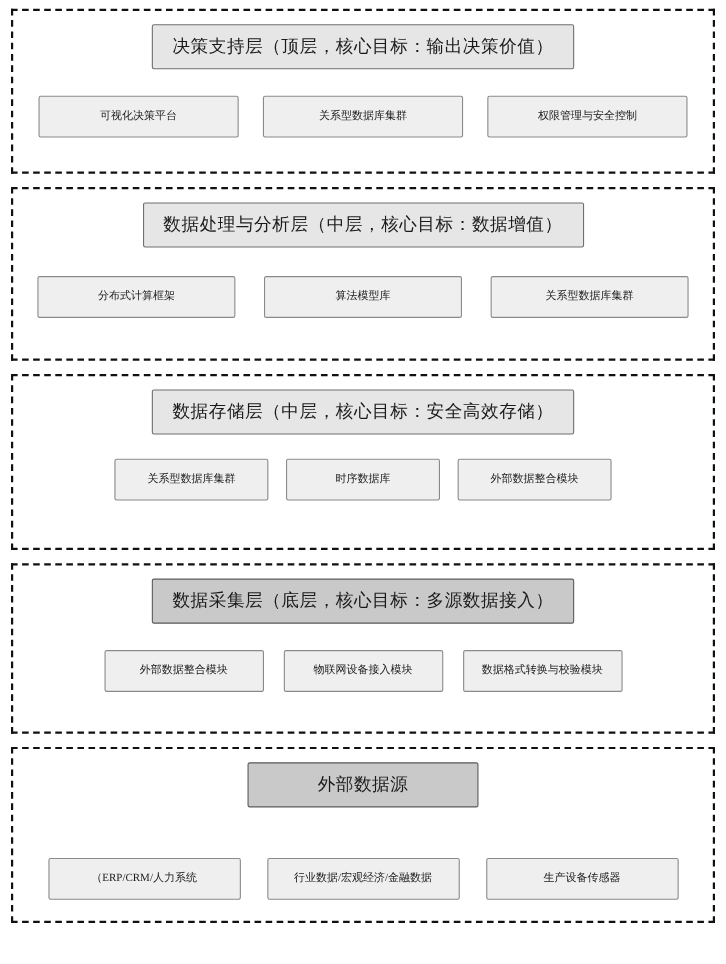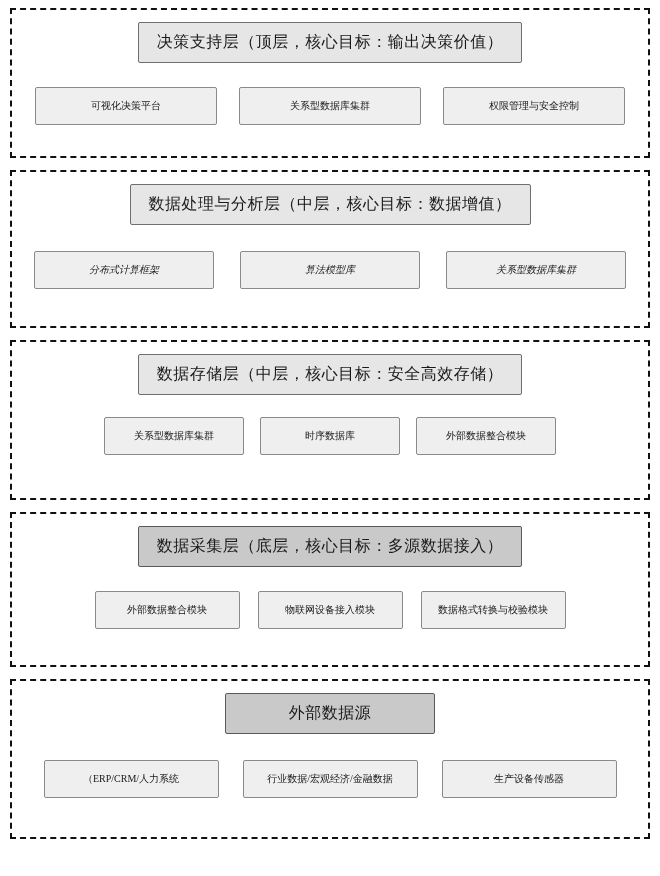--- a/index.html
+++ b/index.html
@@ -68,33 +68,33 @@
     display: flex;
     align-items: center;
     justify-content: center;
     flex: 1 1 0;
     min-height: 38px;
   }
   
   .layer-1 .modules { gap: 22px; margin-top: 24px; }
   .layer-1 .module { max-width: 182px; }
   .layer-2 .modules { gap: 26px; margin-top: 26px; }
-  .layer-2 .module { max-width: 180px; font-style: italic; }
+  .layer-2 .module { max-width: 180px; }
   .layer-3 .modules { gap: 16px; margin-top: 22px; }
   .layer-3 .module { max-width: 140px; }
   .layer-4 .modules { gap: 18px; margin-top: 24px; }
   .layer-4 .module { max-width: 145px; }
   .layer-5 .layer-title { min-width: 210px; }
   .layer-5 .modules { gap: 24px; margin-top: 26px; }
   .layer-5 .module { max-width: 175px; }
   .layer-1 { height: 150px; }
   .layer-2 { height: 158px; }
   .layer-3 { height: 160px; }
   .layer-4 { height: 155px; }
-  .layer-5 { height: 160px; }
+  .layer-5 { height: 160px; gap: 20px; }
 </style>
 </head>
 <body>
 
 <div class="diagram">
 
   <section class="layer layer-1">
     <div class="layer-title">决策支持层（顶层，核心目标：输出决策价值）</div>
     <div class="modules">
       <div class="module">可视化决策平台</div>

